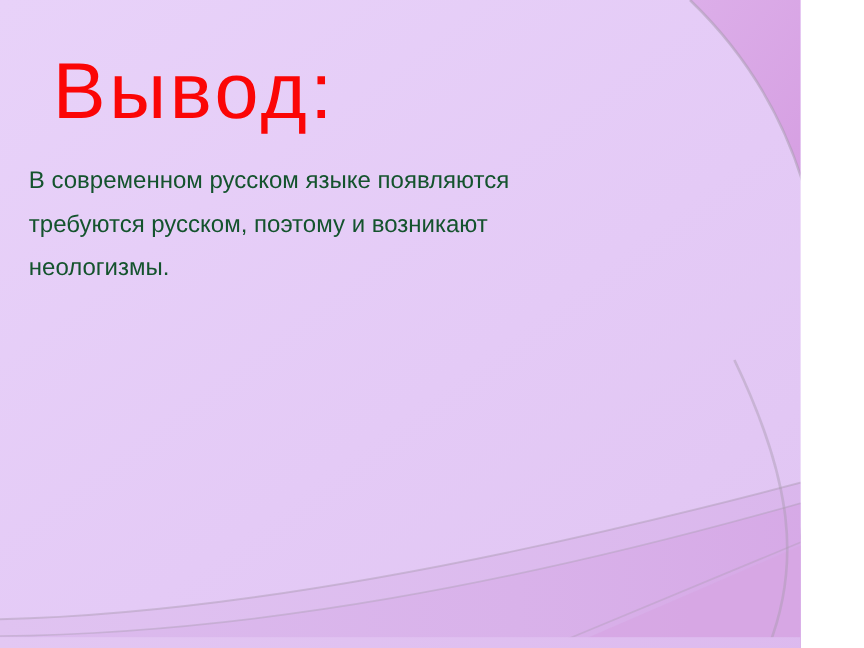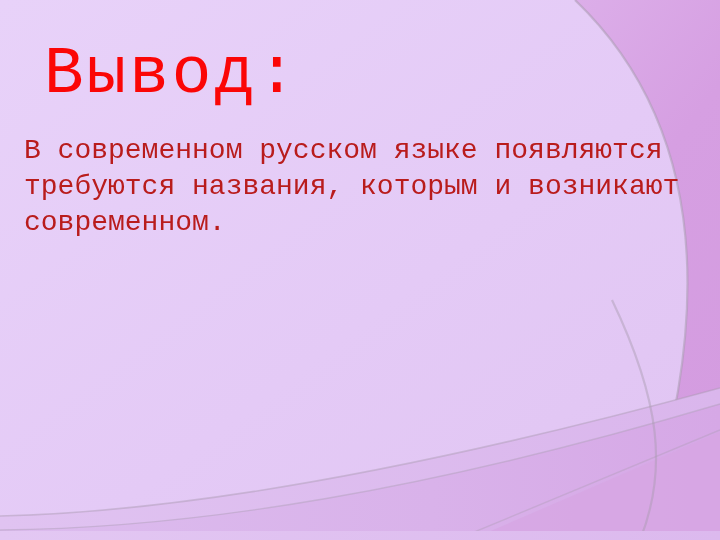--- a/index.html
+++ b/index.html
@@ -2,25 +2,25 @@
 <html><head>
 <meta charset="utf-8">
 <style>
   html, body {
     margin: 0;
     padding: 0;
     background: #ffffff;
   }
   #slide {
     position: relative;
-    width: 720px;
+    width: 667px;
     height: 540px;
     overflow: hidden;
     background: #e6cdf8;
-    font-family: Liberation Mono, monospace;
+    font-family: Liberation Sans, sans-serif;
   }
   #bg-svg {
     position: absolute;
     left: 0;
     top: 0;
     width: 720px;
     height: 540px;
     display: block;
   }
   #content {
@@ -41,25 +41,25 @@
     letter-spacing: 3px;
     color: #fb0606;
     white-space: nowrap;
   }
   #body-text {
     position: absolute;
     left: 24px;
     top: 133px;
     width: 668px;
     margin: 0;
-    font-size: 28px;
+    font-size: 20px;
     line-height: 36px;
     font-weight: 400;
     letter-spacing: 0px;
-    color: #b91c1c;
+    color: #14532d;
   }
   #body-text .line {
     display: block;
     white-space: nowrap;
   }
 </style>
 </head>
 <body>
 
 <div id="slide">
@@ -110,18 +110,18 @@
 
     <rect x="0" y="531" width="720" height="9" fill="url(#gradFoot)"></rect>
   </svg>
 
   <div id="content">
 
     <h1 id="title">Вывод:</h1>
 
     <div id="body-text">
       <span class="line">В современном русском языке появляются</span>
-      <span class="line">требуются названия, которым и возникают</span>
-      <span class="line">современном.</span>
+      <span class="line">требуются русском, поэтому и возникают</span>
+      <span class="line">неологизмы.</span>
     </div>
 
   </div>
 </div>
 
 </body></html>

